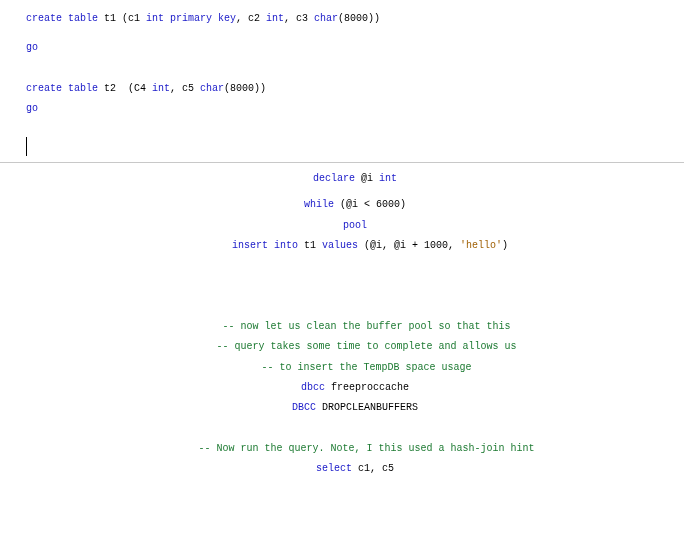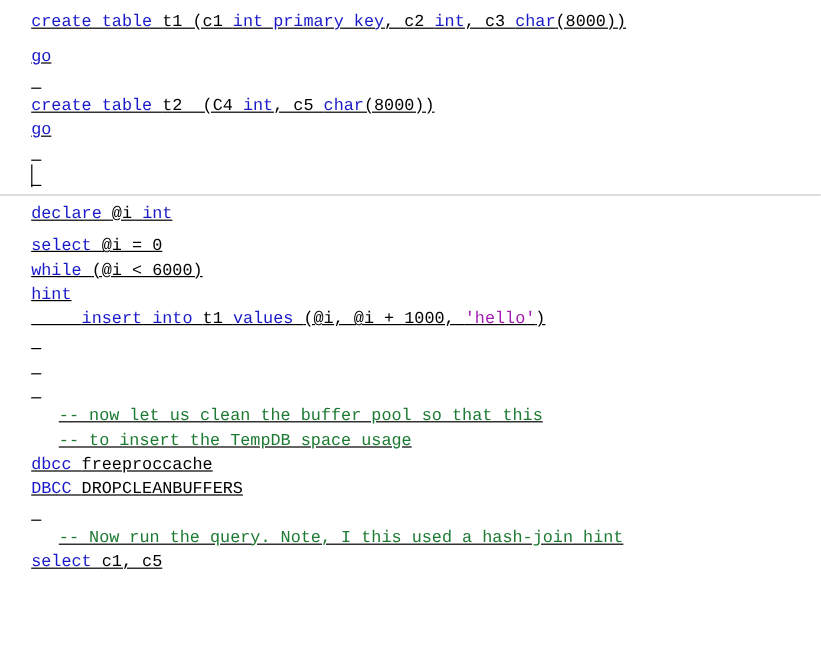--- a/index.html
+++ b/index.html
@@ -29,41 +29,41 @@
     left: 0;
     right: 0;
     height: 163px;
   }
   .pane-bottom {
     position: absolute;
     top: 163px;
     left: 0;
     right: 0;
     bottom: 0;
+    text-align: center;
   }
   .divider {
     position: absolute;
     top: 162px;
     left: 0;
     width: 684px;
     height: 1px;
     background: #c8c8c8;
   }
   .code-line {
-    font-size: 14px;
+    font-size: 10px;
     line-height: 20.3px;
     white-space: pre;
     color: #000000;
     height: 20.3px;
-    text-decoration: underline;
   }
   .pane-top .code-line:first-child { padding-top: 9px; height: 29.3px; }
   .pane-bottom .code-line:first-child { padding-top: 6px; height: 26.3px; }
   .kw { color: #1818c8; }
-  .str { color: #a21caf; }
+  .str { color: #a16207; }
   .cmt { color: #1d7a32; margin-left: 23px; }
   .plain { color: #000000; }
   .caret {
     position: absolute;
     left: 26px;
     top: 137px;
     width: 1px;
     height: 19px;
     background: #000000;
   }
@@ -85,28 +85,28 @@
       </div>
   </div>
 
   <div class="caret"></div>
 
   <div class="divider"></div>
 
   <div class="pane pane-bottom">
     <div id="bottom-lines">
         <div class="code-line"><span class="kw">declare </span><span class="plain">@i </span><span class="kw">int</span></div>
-        <div class="code-line"><span class="kw">select </span><span class="plain">@i = 0</span></div>
         <div class="code-line"><span class="kw">while </span><span class="plain">(@i &lt; 6000)</span></div>
-        <div class="code-line"><span class="kw">hint</span></div>
+        <div class="code-line"><span class="kw">pool</span></div>
         <div class="code-line"><span class="plain">     </span><span class="kw">insert into </span><span class="plain">t1 </span><span class="kw">values </span><span class="plain">(@i, @i + 1000, </span><span class="str">'hello'</span><span class="plain">)</span></div>
         <div class="code-line">&nbsp;</div>
         <div class="code-line">&nbsp;</div>
         <div class="code-line">&nbsp;</div>
         <div class="code-line"><span class="cmt">-- now let us clean the buffer pool so that this</span></div>
+        <div class="code-line"><span class="cmt">-- query takes some time to complete and allows us</span></div>
         <div class="code-line"><span class="cmt">-- to insert the TempDB space usage</span></div>
         <div class="code-line"><span class="kw">dbcc </span><span class="plain">freeproccache</span></div>
         <div class="code-line"><span class="kw">DBCC </span><span class="plain">DROPCLEANBUFFERS</span></div>
         <div class="code-line">&nbsp;</div>
         <div class="code-line"><span class="cmt">-- Now run the query. Note, I this used a hash-join hint</span></div>
         <div class="code-line"><span class="kw">select </span><span class="plain">c1, c5</span></div>
       </div>
   </div>
 
 </div>

